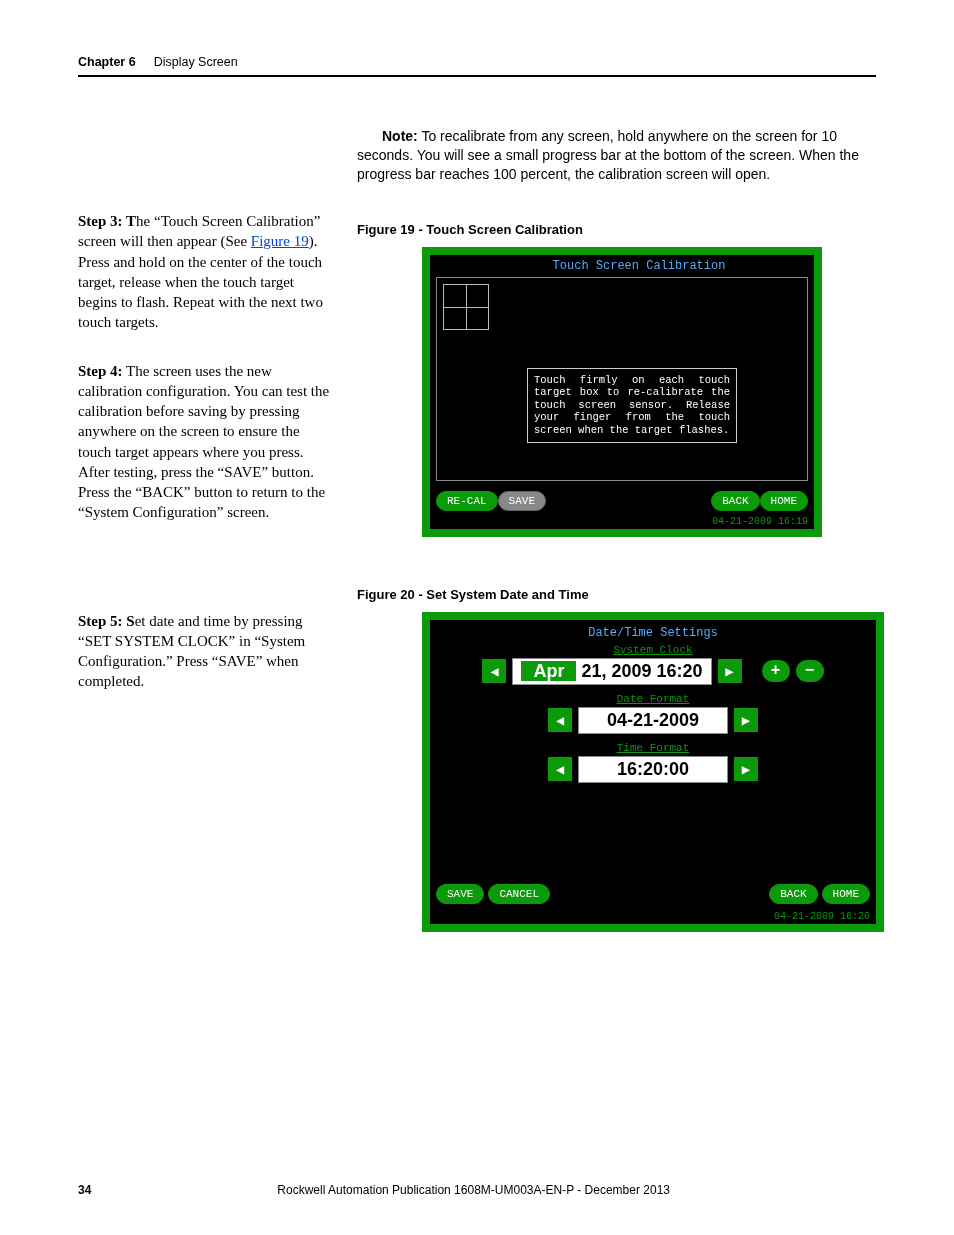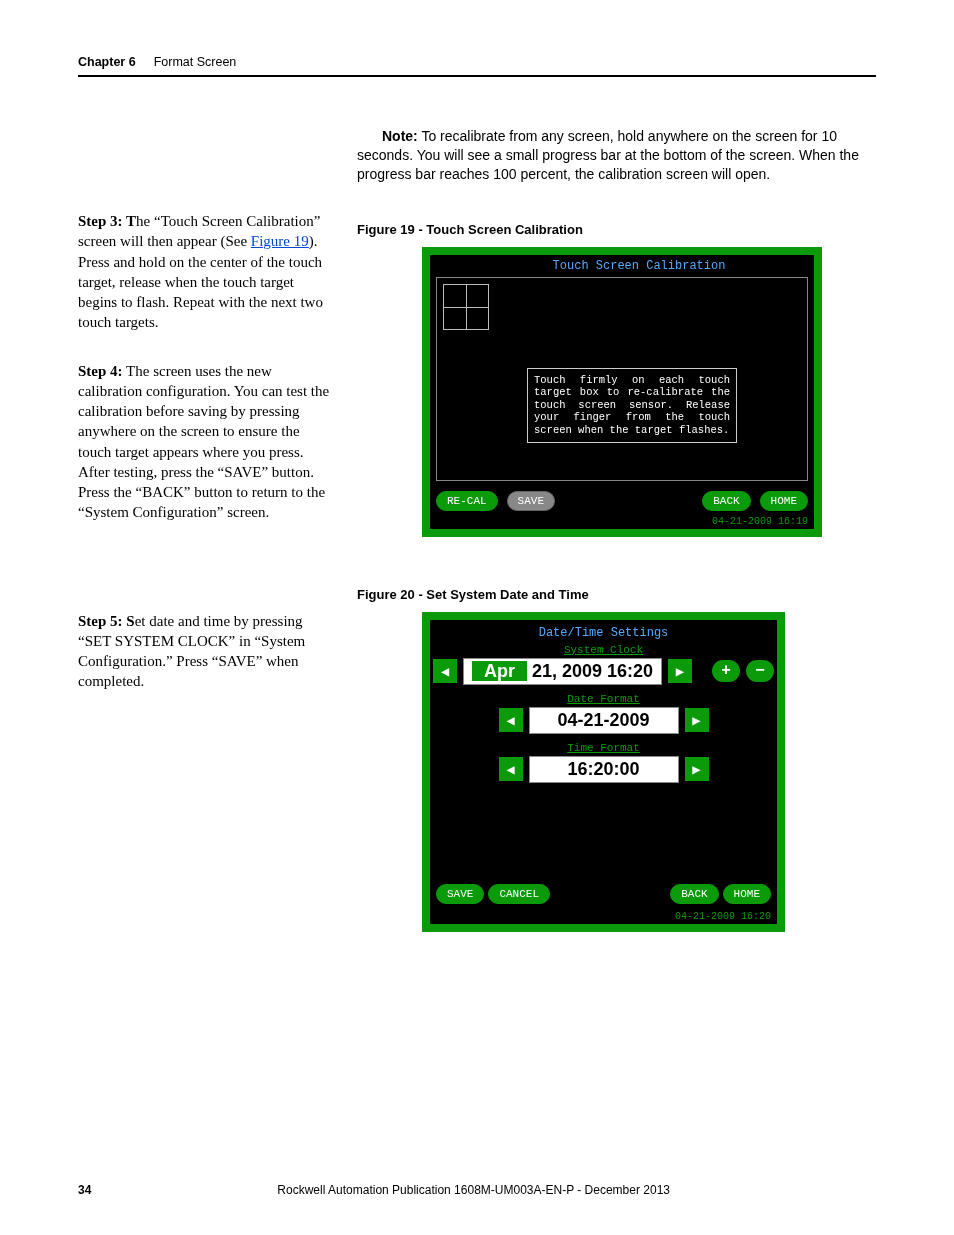--- a/index.html
+++ b/index.html
@@ -70,34 +70,34 @@
   }
   .screen19 .msgbox {
     position: absolute; top: 90px; left: 90px; width: 210px;
     border: 1px solid #ccc; padding: 5px 6px; font-size: 10.5px; line-height: 1.2;
     text-align: justify;
   }
   .screen19 .btnrow {
     position: absolute; left: 6px; right: 6px; bottom: 18px;
     display: flex; justify-content: space-between;
   }
-  .screen19 .btnrow .grp { display: flex; gap: 9px; }
+  .screen19 .btnrow .grp { display: flex; gap: 0; }
   .pill {
     display: inline-block; padding: 3px 10px; border-radius: 11px;
     font-size: 11px; font-family: "Courier New", monospace;
     border: 1px solid #0a9a0a;
   }
   .pill.green { background: #0a9a0a; color: #fff; }
   .pill.grey  { background: #888; color: #fff; border-color: #666; }
   .screen19 .footer {
     position: absolute; right: 6px; bottom: 2px; color: #0a9a0a; font-size: 10px;
   }
   
   .screen20 {
-    width: 363px; height: 320px;
+    width: 462px; height: 320px;
     margin-left: 65px;
     border: 8px solid #0a9a0a;
     background: #000;
     position: relative;
     font-family: "Courier New", monospace;
     color: #fff;
   }
   .screen20 .titlebar { text-align: center; color: #5af; font-size: 12px; padding: 6px 0 2px 0; }
   .screen20 .section-label { color: #0a9a0a; font-size: 11px; text-align: center; text-decoration: underline; }
   .field-row {
@@ -133,21 +133,21 @@
   }
   .page-footer .pn { font-weight: bold; }
   .page-footer .pub { flex: 1; text-align: center; }
   .sp1 { height: 60px; }
 </style>
 </head>
 <body>
 
 <div class="header-row">
   <span class="chap">Chapter 6</span>
-  <span>Format Screen</span>
+  <span>Display Screen</span>
 </div>
 <hr class="header-rule">
 
 <div class="main-area">
   <div class="left-col">
     <div style="height:84px"></div>
     <div class="step-block">
       <span class="lead">Step 3: T</span><span>he “Touch Screen Calibration” screen will then appear (See </span><a href="#" class="fig-link">Figure 19</a><span>). Press and hold on the center of the touch target, release when the touch target begins to flash. Repeat with the next two touch targets.</span>
     </div>
     <div class="step-block">

